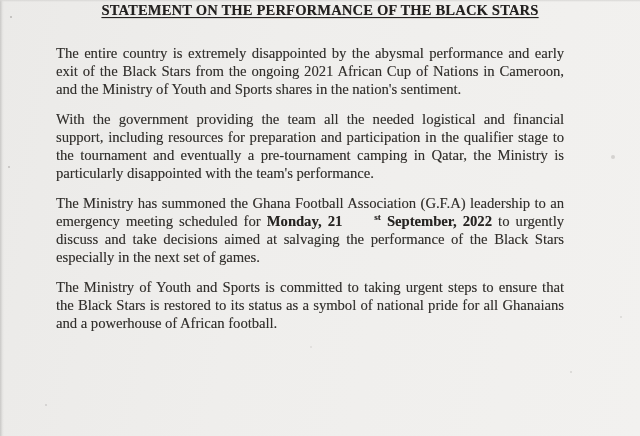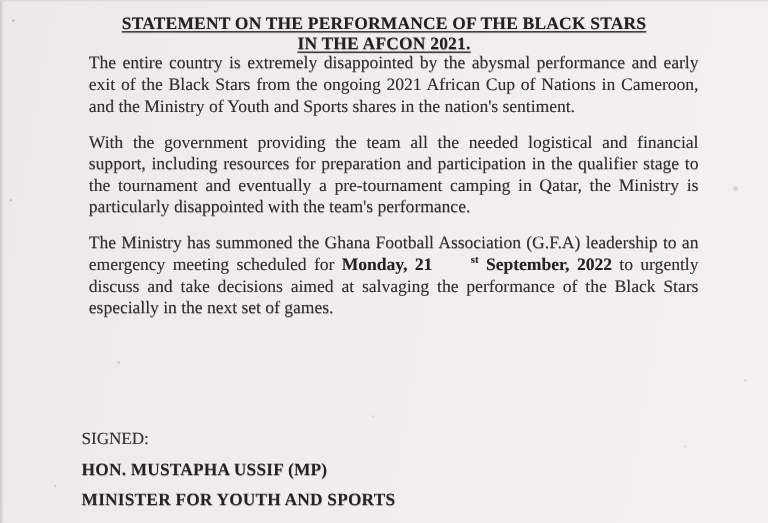--- a/index.html
+++ b/index.html
@@ -43,37 +43,37 @@
       602px 140px 0 1px rgba(110,105,100,0.22),
       -2px 150px 0 0 rgba(90,85,80,0.30),
       35px 388px 0 0 rgba(90,85,80,0.20),
       560px 355px 0 0 rgba(90,85,80,0.18),
       480px 60px 0 0 rgba(90,85,80,0.14),
       300px 330px 0 0 rgba(90,85,80,0.12),
       150px 40px 0 0 rgba(90,85,80,0.12),
       610px 300px 0 0 rgba(90,85,80,0.16);
   }
   .doc-title {
-    padding-top: 12px;
+    padding-top: 2px;
     text-align: center;
     font-weight: bold;
     font-size: 14.5px;
     line-height: 17px;
     letter-spacing: 0.2px;
     color: #232120;
     text-shadow: 0.3px 0.3px 0.6px rgba(60,55,50,0.45);
   }
   .doc-title .t-line {
     display: inline-block;
     text-decoration: underline;
     text-underline-offset: 2px;
   }
   .doc-body {
     position: absolute;
-    left: 74px;
+    left: 56px;
     top: 44px;
     width: 508px;
   }
   .para {
     font-size: 14.6px;
     line-height: 18px;
     text-align: justify;
     margin: 0 0 12px 0;
     color: #312f2c;
     text-shadow: 0.25px 0.25px 0.55px rgba(60,55,50,0.40);
@@ -103,27 +103,22 @@
 </head>
 <body>
 
 <div class="scan-page">
   <div class="scan-edge-left"></div>
   <div class="scan-edge-top"></div>
   <div class="noise"></div>
 
   <div class="doc-title">
     <span class="t-line">STATEMENT ON THE PERFORMANCE OF THE BLACK STARS</span><br>
-    <span class="t-line">IN THE AFCON 2021.</span>
   </div>
 
   <div class="doc-body">
     <p class="para">The entire country is extremely disappointed by the abysmal performance and early exit of the Black Stars from the ongoing 2021 African Cup of Nations in Cameroon, and the Ministry of Youth and Sports shares in the nation's sentiment.</p>
     <p class="para">With the government providing the team all the needed logistical and financial support, including resources for preparation and participation in the qualifier stage to the tournament and eventually a pre-tournament camping in Qatar, the Ministry is particularly disappointed with the team's performance.</p>
     <p class="para"><span>The Ministry has summoned the Ghana Football Association (G.F.A) leadership to an emergency meeting scheduled for </span><b><span>Monday, 21</span><sup>st</sup><span> September, 2022</span></b><span> to urgently discuss and take decisions aimed at salvaging the performance of the Black Stars especially in the next set of games.</span></p>
+    <p class="para">The Ministry of Youth and Sports is committed to taking urgent steps to ensure that the Black Stars is restored to its status as a symbol of national pride for all Ghanaians and a powerhouse of African football.</p>
   </div>
 
-  <div class="signature">
-    <div class="signed-label">SIGNED:</div>
-    <div class="sig-name">HON. MUSTAPHA USSIF (MP)</div>
-    <div class="sig-title">MINISTER FOR YOUTH AND SPORTS</div>
-  </div>
 </div>
 
 </body></html>

